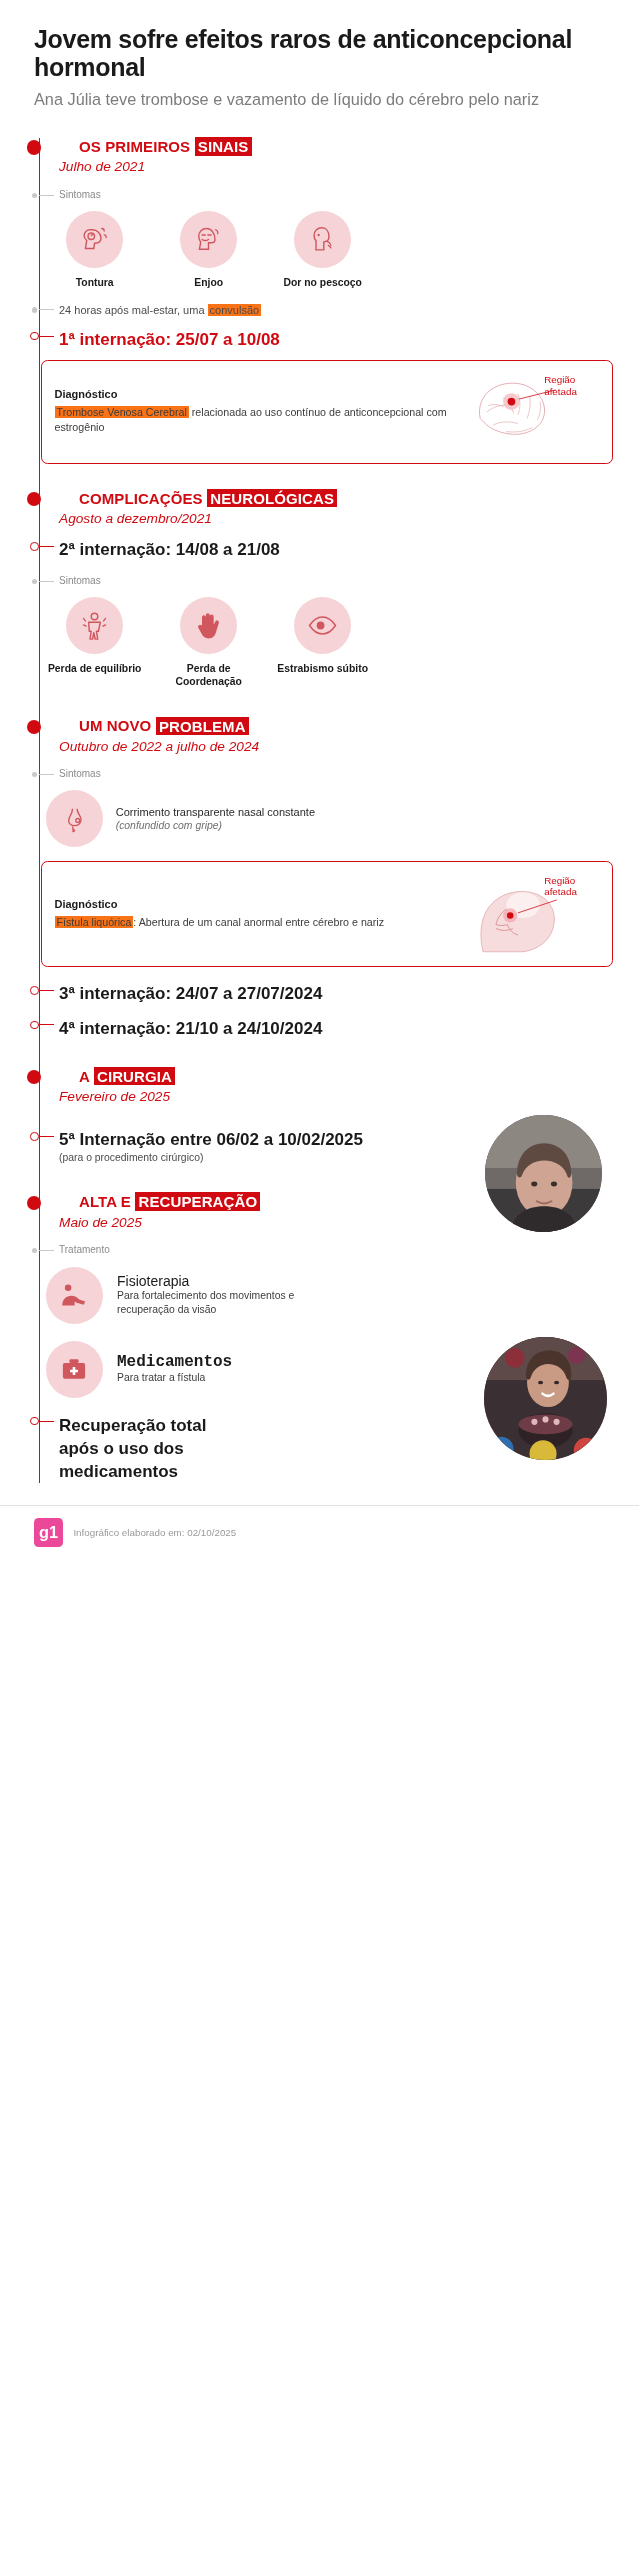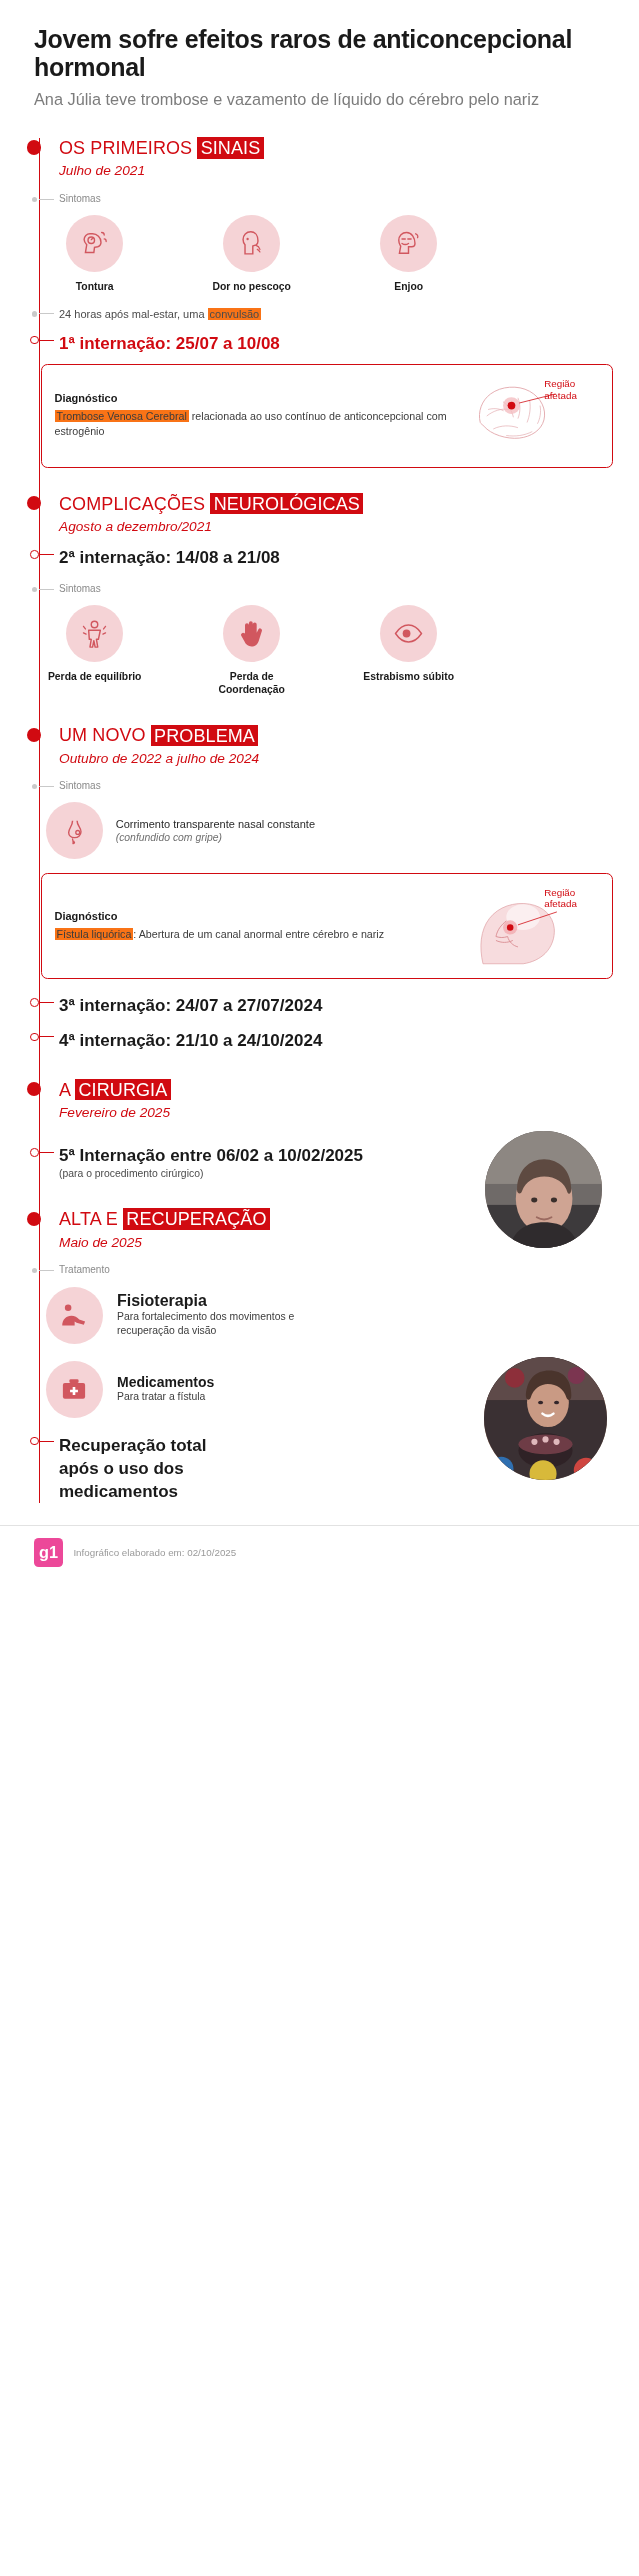--- a/index.html
+++ b/index.html
@@ -59,24 +59,25 @@
   .section .dot-big {
     position: absolute;
     left: -7.2px;
     top: 2.6px;
     width: 14.3px;
     height: 14.3px;
     border-radius: 50%;
     background: #d10a11;
   }
   .section-title {
-    font-size: 18px;
-    font-weight: 400;
+    font-size: 15px;
+    font-weight: 700;
     color: #d10a11;
     letter-spacing: 0.1px;
+    margin-left: 20px;
   }
   .section-title .hl {
     background: #d10a11;
     color: #ffffff;
     padding: 0.7px 3.3px;
   }
   .section-sub {
     margin-top: 4.6px;
     font-size: 13.7px;
     font-style: italic;
@@ -131,21 +132,21 @@
   }
   .label-small-grey {
     font-size: 10px;
     color: #8a8a8a;
   }
   .mark-pink { background: #f97316; padding: 0 2px; }
 
   
   .icons {
     display: flex;
-    gap: 59px;
+    gap: 16px;
     margin-top: 11.7px;
     padding-left: 11.7px;
   }
   .icon-item { width: 98px; text-align: center; }
   .icon-circle {
     width: 57px;
     height: 57px;
     border-radius: 50%;
     background: #f5d3d6;
     margin: 0 auto 7.8px auto;
@@ -280,37 +281,37 @@
             <circle cx="22" cy="22" r="5" fill="none" stroke="#d1575f" stroke-width="2.2"></circle>
             <path d="M22 22c0-2 2-3 3-2" fill="none" stroke="#d1575f" stroke-width="2"></path>
             <path d="M38 10c3 0 4 2 4 4M42 20c2 0 3 2 3 4" fill="none" stroke="#d1575f" stroke-width="2" stroke-linecap="round"></path>
           </svg>
         </div>
         <div class="icon-caption">Tontura</div>
       </div>
       <div class="icon-item">
         <div class="icon-circle">
           <svg width="35" height="35" viewBox="0 0 54 54">
-            <path d="M26 9c-7 0-12 5-12 12 0 4 1 6 3 8v14h12V31l5-2c2-1 3-3 3-6 0-8-4-14-11-14z" fill="none" stroke="#d1575f" stroke-width="2.2"></path>
-            <circle cx="21" cy="20" r="1.8" fill="#d1575f"></circle>
-            <path d="M34 30c3 1 5 3 6 6M36 36c2 1 3 2 4 4" stroke="#d1575f" stroke-width="2" fill="none" stroke-linecap="round"></path>
-          </svg>
-        </div>
-        <div class="icon-caption">Dor no pescoço</div>
-      </div>
-      <div class="icon-item">
-        <div class="icon-circle">
-          <svg width="35" height="35" viewBox="0 0 54 54">
             <path d="M24 10c-7 0-12 5-12 12 0 5 2 7 3 9l-2 11h14V32h5c3 0 5-2 5-5 0-9-5-17-13-17z" fill="none" stroke="#d1575f" stroke-width="2.2"></path>
             <path d="M17 20h5M26 20h5" stroke="#d1575f" stroke-width="2.2" stroke-linecap="round"></path>
             <path d="M17 27c3 2 7 2 10 0" fill="none" stroke="#d1575f" stroke-width="2.2" stroke-linecap="round"></path>
             <path d="M38 12c3 1 4 4 3 6" fill="none" stroke="#d1575f" stroke-width="2" stroke-linecap="round"></path>
           </svg>
         </div>
         <div class="icon-caption">Enjoo</div>
+      </div>
+      <div class="icon-item">
+        <div class="icon-circle">
+          <svg width="35" height="35" viewBox="0 0 54 54">
+            <path d="M26 9c-7 0-12 5-12 12 0 4 1 6 3 8v14h12V31l5-2c2-1 3-3 3-6 0-8-4-14-11-14z" fill="none" stroke="#d1575f" stroke-width="2.2"></path>
+            <circle cx="21" cy="20" r="1.8" fill="#d1575f"></circle>
+            <path d="M34 30c3 1 5 3 6 6M36 36c2 1 3 2 4 4" stroke="#d1575f" stroke-width="2" fill="none" stroke-linecap="round"></path>
+          </svg>
+        </div>
+        <div class="icon-caption">Dor no pescoço</div>
       </div>
     </div>
 
     <div class="row">
       <span class="dot-tiny"></span>
       <span class="connector grey"></span>
       <span class="label-plain"><span>24 horas após mal-estar, uma </span><span class="mark-pink">convulsão</span></span>
     </div>
 
     <div class="row">
@@ -488,21 +489,21 @@
     </div>
 
     <div style="display:flex; align-items:center; gap:14.3px; margin-top:11.7px; padding-left:11.7px;">
       <div class="icon-circle" style="margin:0;">
         <svg width="34" height="34" viewBox="0 0 52 52">
           <circle cx="17" cy="15" r="5" fill="#d1575f"></circle>
           <path d="M8 42c0-9 6-15 14-15 5 0 9 2 12 6l9 3-2 5-11-3-3-2v6h-19z" fill="#d1575f"></path>
         </svg>
       </div>
       <div>
-        <div style="font-size:16px; font-weight:700; color:#1a1a1a;">Fisioterapia</div>
+        <div style="font-size:14px; font-weight:400; color:#1a1a1a;">Fisioterapia</div>
         <div style="font-size:10.4px; color:#3c3c3c; line-height:1.4; max-width:215px;">Para fortalecimento dos movimentos e recuperação da visão</div>
       </div>
     </div>
 
     <div class="photo-row" style="margin-top:17px;">
       <div class="photo photo-2">
         <div class="photo-inner">
           <svg width="100%" height="100%" viewBox="0 0 200 200" preserveAspectRatio="xMidYMid slice">
             <rect width="200" height="200" fill="#3a3033"></rect>
             <rect x="0" y="0" width="200" height="70" fill="#5e4a49"></rect>
@@ -527,21 +528,21 @@
 
       <div style="display:flex; align-items:center; gap:14.3px; padding-left:11.7px;">
         <div class="icon-circle" style="margin:0;">
           <svg width="34" height="34" viewBox="0 0 52 52">
             <rect x="9" y="17" width="34" height="24" rx="3" fill="#d1575f"></rect>
             <rect x="19" y="11" width="14" height="6" rx="2" fill="#d1575f"></rect>
             <path d="M24 23h4v4h4v4h-4v4h-4v-4h-4v-4h4z" fill="#fff"></path>
           </svg>
         </div>
         <div>
-          <div style="font-size:14px; font-weight:700; color:#1a1a1a;">Medicamentos</div>
+          <div style="font-size:16px; font-weight:700; color:#1a1a1a;font-family:Liberation Mono, monospace;">Medicamentos</div>
           <div style="font-size:10.4px; color:#3c3c3c; line-height:1.4;">Para tratar a fístula</div>
         </div>
       </div>
     </div>
 
     <div class="row final-row">
       <span class="dot-open"></span>
       <span class="connector"></span>
       <span class="label-strong" style="display:inline-block; max-width:189px; line-height:1.35;">Recuperação total após o uso dos medicamentos</span>
     </div>

